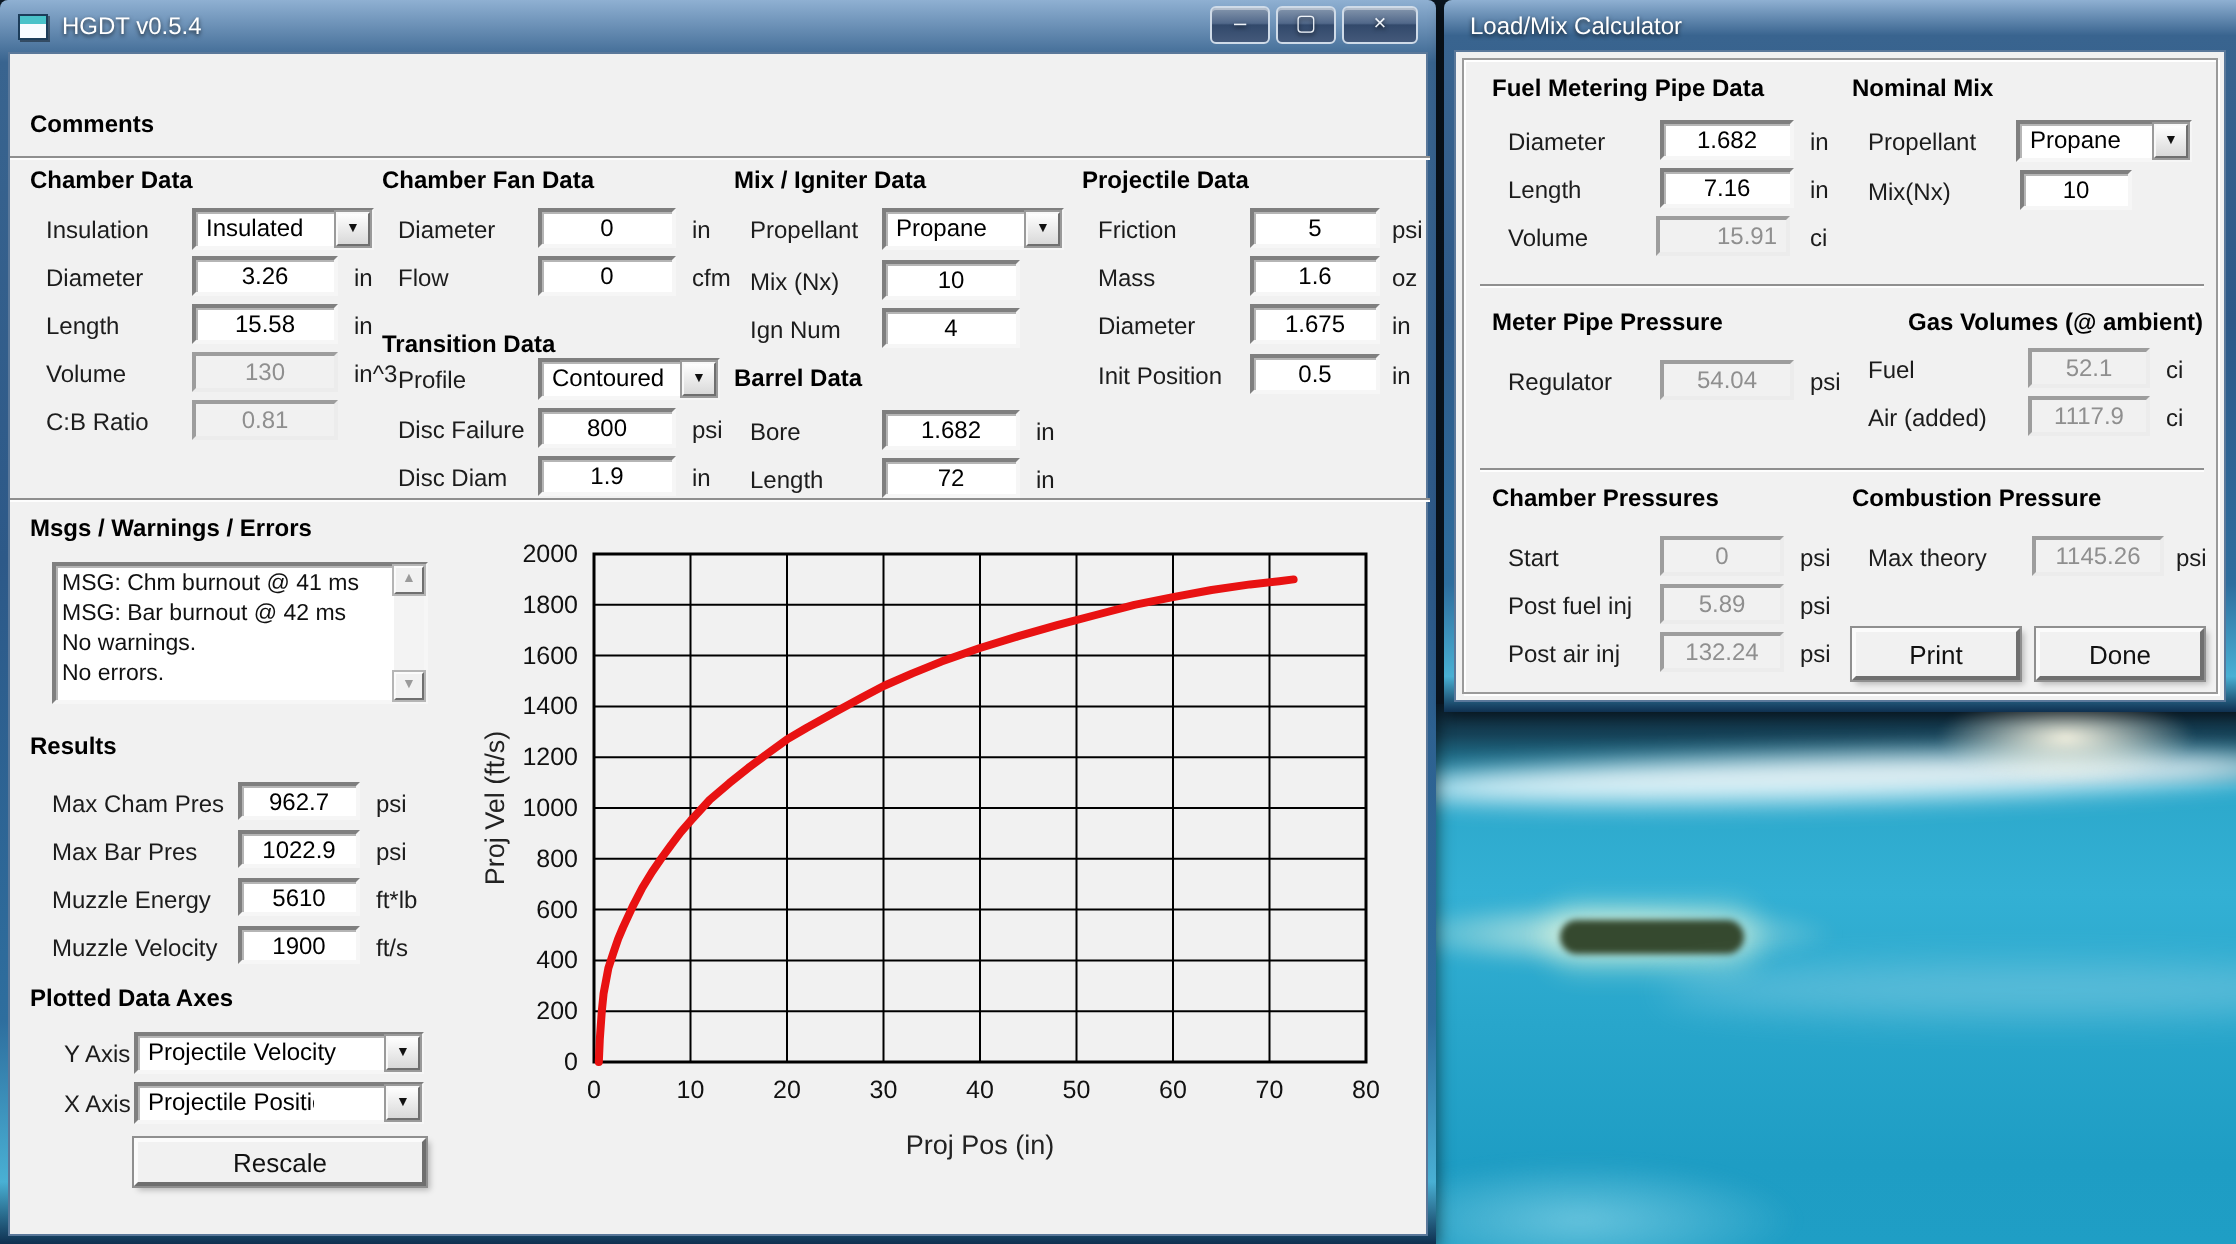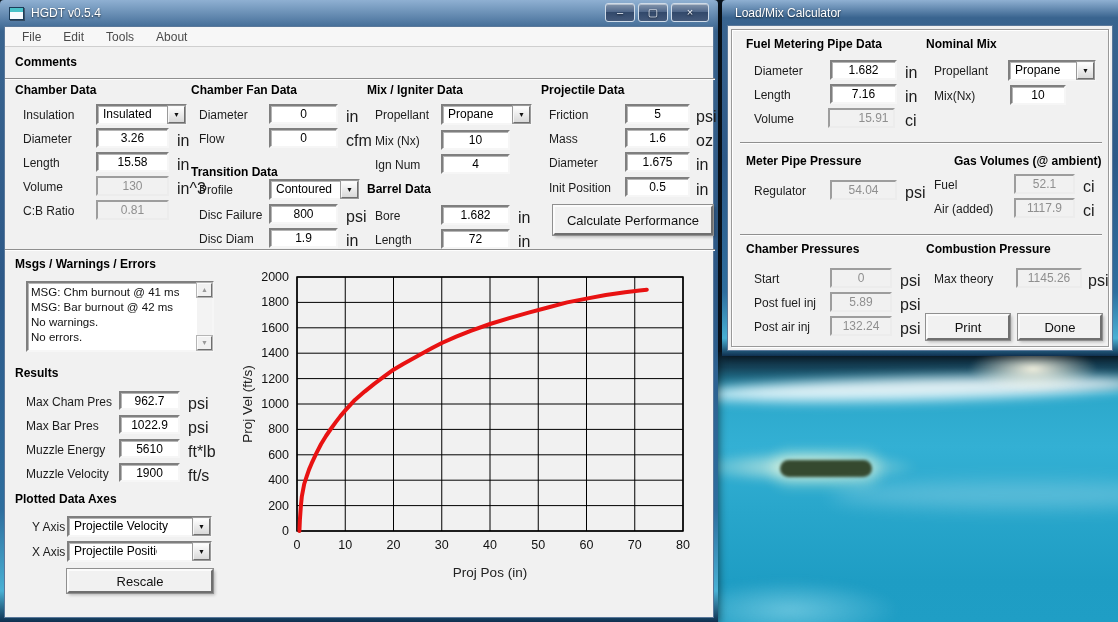--- a/index.html
+++ b/index.html
@@ -38,21 +38,21 @@
   .winbtn { width:30px; height:19px; border-radius:3px; border:1px solid #cfdbe8;
             background:linear-gradient(180deg,#8496ad 0,#51688a 45%,#32496b 50%,#44597a 100%);
             color:#eef3f9; font-size:11px; line-height:17px; text-align:center;
             box-shadow:inset 0 1px 0 rgba(255,255,255,.4); }
   .winbtn.close { width:38px; }
   .client { position:absolute; left:4px; top:26px; background:#f1f1f1; border:1px solid #5a789a; }
 
   
   .hdr   { position:absolute; font-size:12px; font-weight:bold; color:#000; white-space:nowrap; }
   .lbl   { position:absolute; font-size:12px; color:#1c1c1c; white-space:nowrap; }
-  .unit  { position:absolute; font-size:16px; color:#1c1c1c; white-space:nowrap; }
+  .unit  { position:absolute; font-size:12px; color:#1c1c1c; white-space:nowrap; }
   .tb    { position:absolute; height:20px; background:#fff; border:2px solid;
            border-color:#7f7f7f #f6f6f6 #f6f6f6 #7f7f7f; box-shadow:inset 1px 1px 0 rgba(90,90,90,.45);
            font-size:12px; color:#000; text-align:center; line-height:16px; }
   .tb.dis { background:#f1f1f1; color:#8f8f8f; box-shadow:none;
            border-color:#9d9d9d #ececec #ececec #9d9d9d; }
   .tb.left { text-align:left; padding-left:5px; white-space:pre; overflow:hidden; }
   .dd    { position:absolute; height:21px; background:#fff; border:2px solid;
            border-color:#7f7f7f #f6f6f6 #f6f6f6 #7f7f7f; box-shadow:inset 1px 1px 0 rgba(90,90,90,.45);
            font-size:12px; color:#000; display:flex; align-items:center; }
   .dd .dtext { flex:1; padding-left:5px; line-height:15px; white-space:nowrap; overflow:hidden; }
@@ -102,26 +102,20 @@
       <div class="app-icon"></div>
       <span>HGDT v0.5.4</span>
       <div class="winbtns">
         <div class="winbtn">–</div>
         <div class="winbtn">▢</div>
         <div class="winbtn close">×</div>
       </div>
     </div>
     <div class="client" style="width:710px;height:592px;">
 
-      <div class="menubar">
-        <span class="menuitem">File</span>
-        <span class="menuitem">Edit</span>
-        <span class="menuitem">Tools</span>
-        <span class="menuitem">About</span>
-      </div>
 
       <div class="hdr" style="left:10px;top:28px;">Comments</div>
       <div class="etch" style="left:0;top:51px;width:710px;"></div>
 
       <div class="hdr" style="left:10px;top:56px;">Chamber Data</div>
       <div class="lbl" style="left:18px;top:81px;">Insulation</div>
       <div class="dd" style="left:91px;top:77px;width:91px;">
         <span class="dtext">Insulated</span>
         <span class="dbtn">▼</span>
       </div>
@@ -183,21 +177,20 @@
       <div class="unit" style="left:691px;top:81px;">psi</div>
       <div class="lbl" style="left:544px;top:105px;">Mass</div>
       <div class="tb" style="left:620px;top:101px;width:65px;">1.6</div>
       <div class="unit" style="left:691px;top:105px;">oz</div>
       <div class="lbl" style="left:544px;top:129px;">Diameter</div>
       <div class="tb" style="left:620px;top:125px;width:65px;">1.675</div>
       <div class="unit" style="left:691px;top:129px;">in</div>
       <div class="lbl" style="left:544px;top:154px;">Init Position</div>
       <div class="tb" style="left:620px;top:150px;width:65px;">0.5</div>
       <div class="unit" style="left:691px;top:154px;">in</div>
-      <div class="btn3d" style="left:548px;top:178px;width:160px;height:30px;">Calculate Performance</div>
 
       <div class="etch" style="left:0;top:222px;width:710px;"></div>
 
       <div class="hdr" style="left:10px;top:230px;">Msgs / Warnings / Errors</div>
       <div class="listbox" style="left:21px;top:254px;width:188px;height:71px;">
         <div class="lines">
           <div>MSG: Chm burnout @ 41 ms</div>
           <div>MSG: Bar burnout @ 42 ms</div>
           <div>No warnings.</div>
           <div>No errors.</div>

